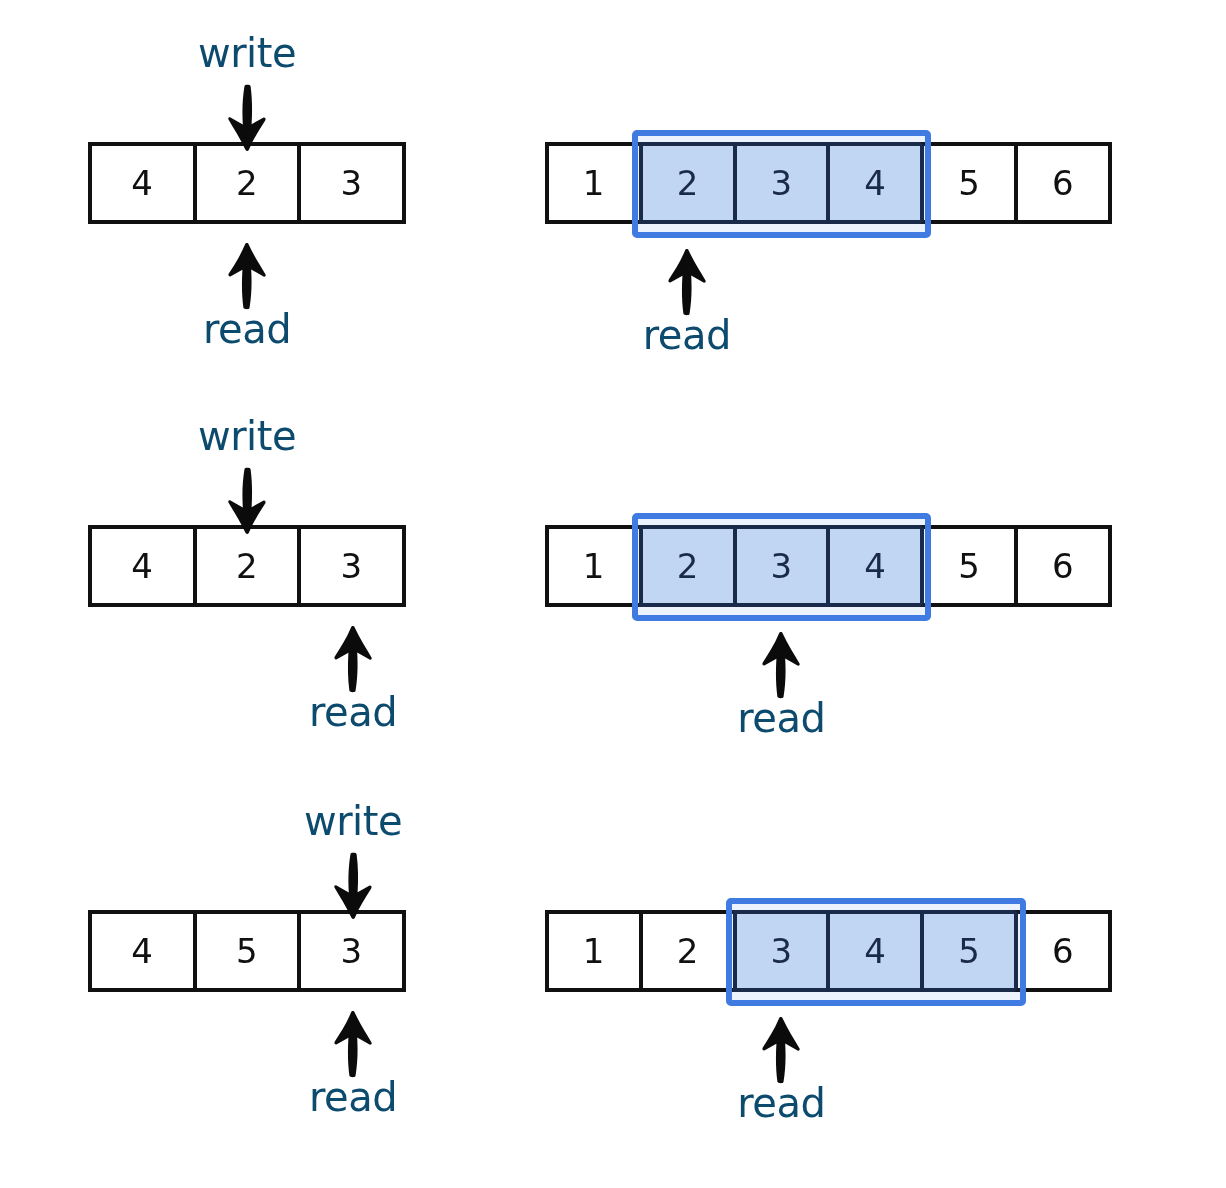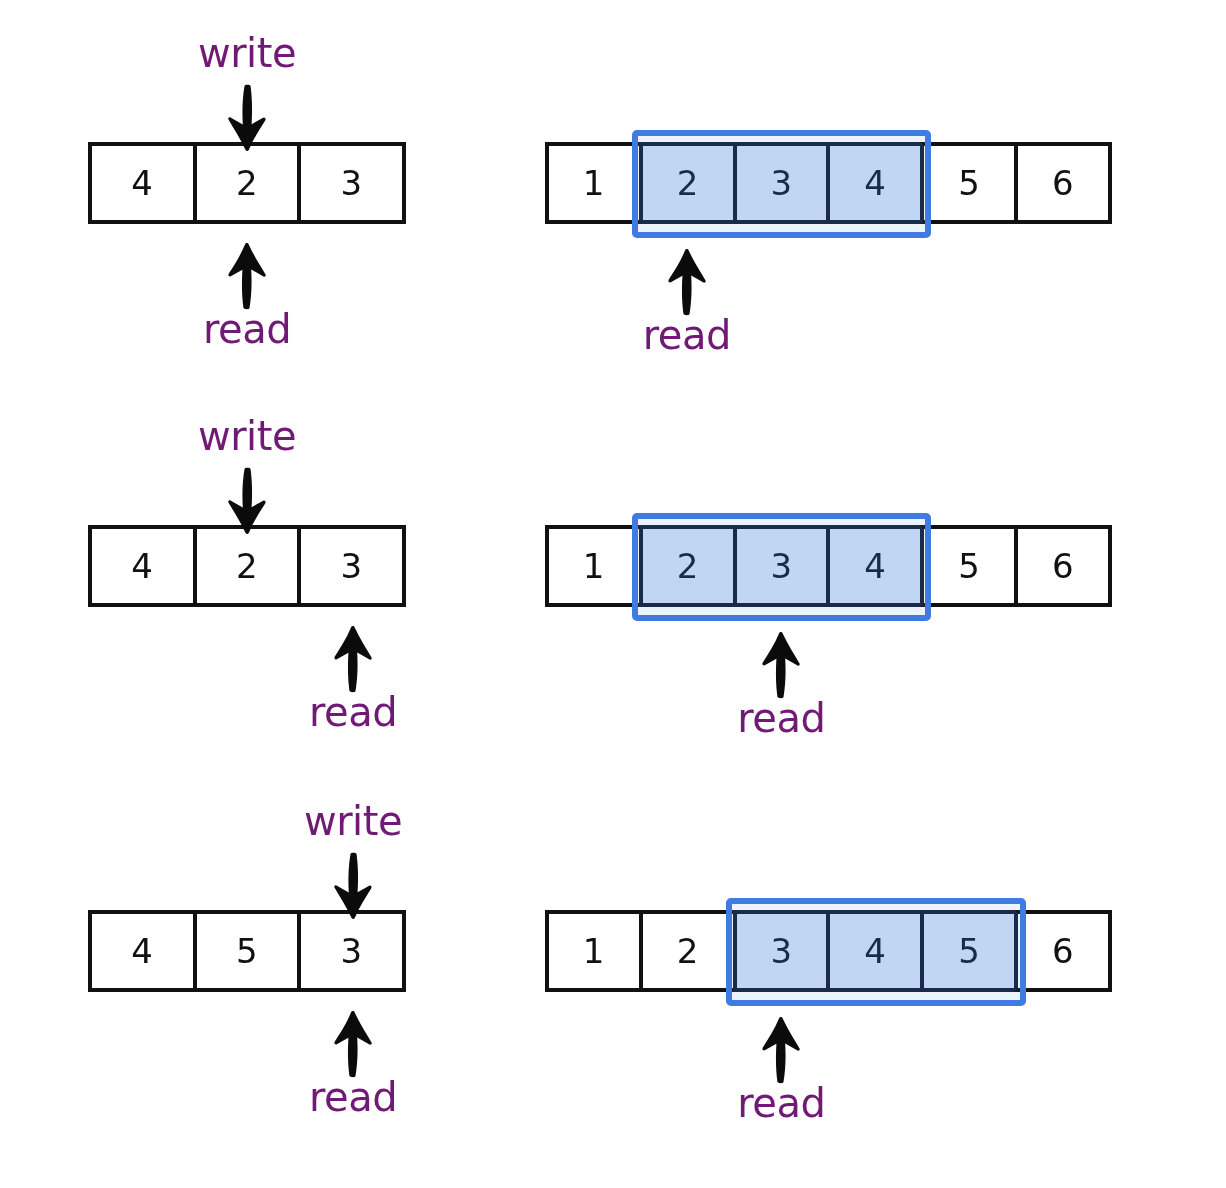--- a/index.html
+++ b/index.html
@@ -103,21 +103,21 @@
     border-radius: 5px;
     pointer-events: none;
     z-index: 3;
     background: rgba(82,137,226,0.10);
   }
 
   
   .lbl {
     position: absolute;
     font-size: 40px;
-    color: #701a75;
+    color: #0c4a6e;
     font-family: "DejaVu Sans", "Liberation Sans", sans-serif;
     letter-spacing: -0.5px;
     white-space: nowrap;
     transform: translateX(-50%);
     font-weight: 400;
   }
 
   
   .arrow {
     position: absolute;

